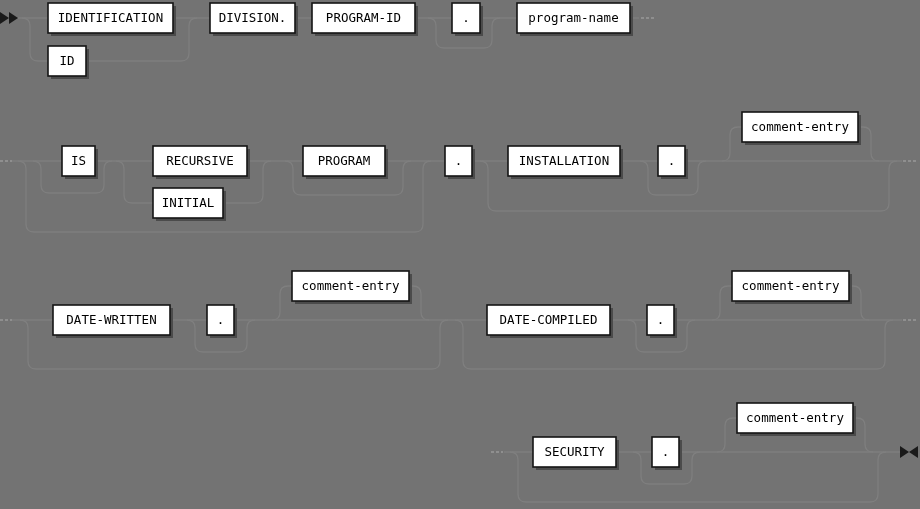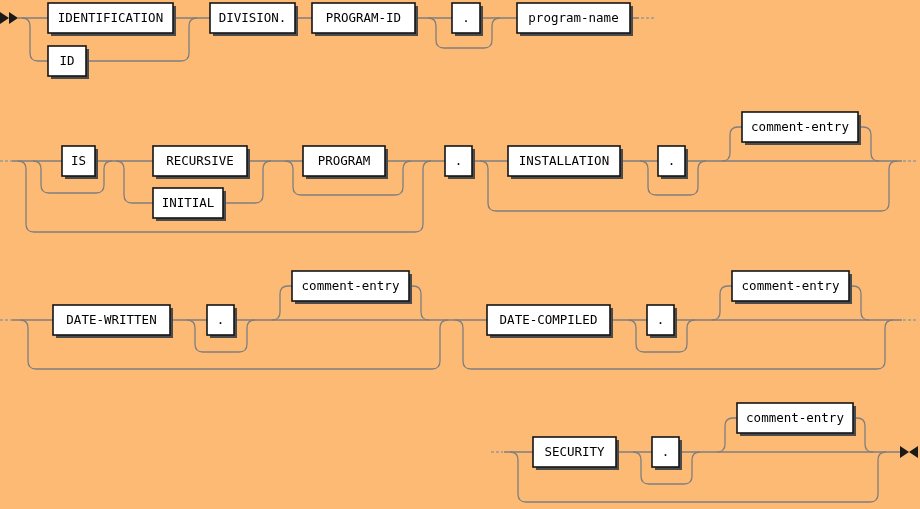--- a/index.html
+++ b/index.html
@@ -1,16 +1,16 @@
 <!DOCTYPE html>
 <html><head>
 <meta charset="utf-8">
 <style>
   html, body { margin: 0; padding: 0; background: #ffffff; }
-  .stage { width: 920px; height: 509px; position: relative; background: #fdba74; }
+  .stage { width: 920px; height: 509px; position: relative; background: #737373; }
   svg { display: block; }
   .rail { stroke: #7f7f7f; stroke-width: 1.3; fill: none; }
   .dash { stroke: #999999; stroke-width: 1.5; fill: none; stroke-dasharray: 3,2; }
   .shadow { fill: #4b4b4b; stroke: none; }
   .box { fill: #ffffff; stroke: #141414; stroke-width: 1.6; }
   .lbl {
     font-family: "DejaVu Sans Mono", "Liberation Mono", monospace;
     font-size: 12.5px;
     fill: #000000;
     text-anchor: middle;

